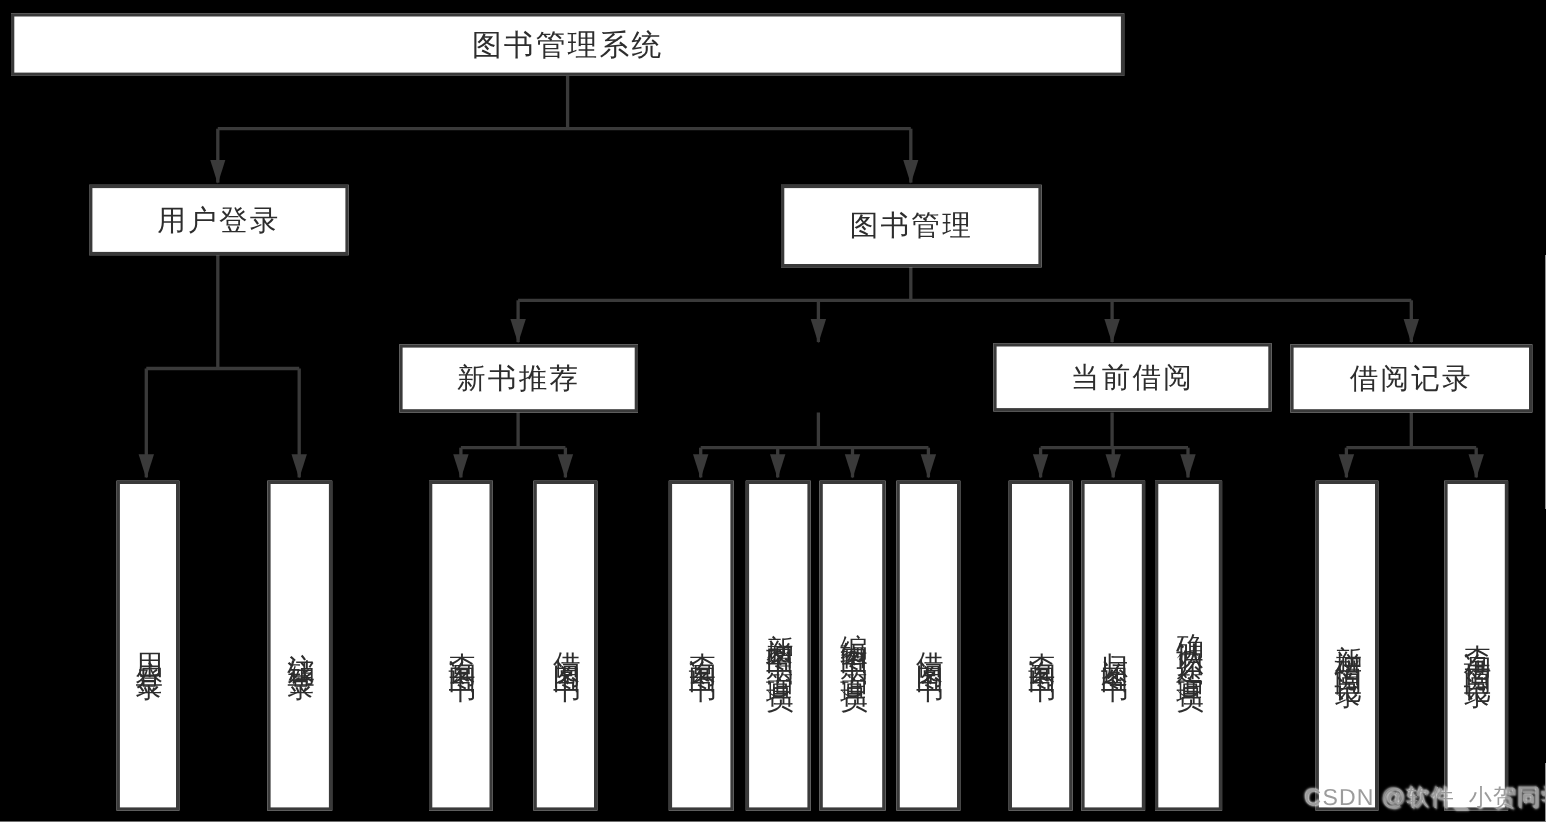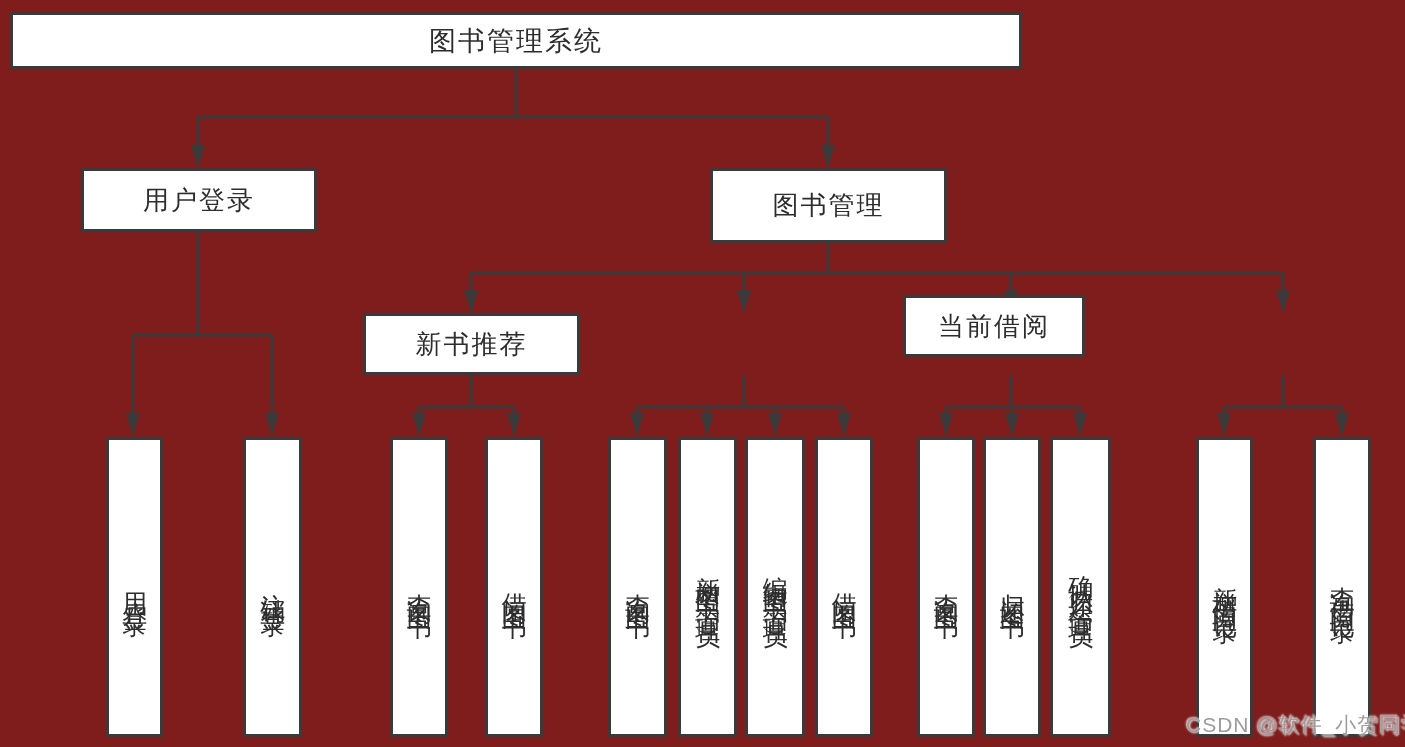--- a/index.html
+++ b/index.html
@@ -1,20 +1,20 @@
 <!DOCTYPE html>
 <html><head>
 <meta charset="utf-8">
 <style>
   html, body { margin: 0; padding: 0; background: #ffffff; }
   .stage {
     position: relative;
     width: 1405px;
     height: 747px;
-    background: #7f1d1d;
+    background: #000000;
     overflow: hidden;
     font-family: "Liberation Sans", "DejaVu Sans", sans-serif;
   }
   .wires { position: absolute; left: 0; top: 0; z-index: 1; }
   .box {
     position: absolute;
     box-sizing: border-box;
     background: #ffffff;
     border: 3px solid #3a3a3a;
     display: flex;
@@ -98,22 +98,25 @@
   <div class="box h" style="left:81px; top:168px; width:236px; height:64px">
     <span>用户登录</span>
   </div>
   <div class="box h" style="left:710px; top:168px; width:237px; height:75px">
     <span>图书管理</span>
   </div>
 
   <div class="box h" style="left:363px; top:313px; width:217px; height:62px">
     <span>新书推荐</span>
   </div>
-  <div class="box h" style="left:903px; top:295px; width:182px; height:62px">
+  <div class="box h" style="left:903px; top:312px; width:253px; height:62px">
     <span>当前借阅</span>
+  </div>
+  <div class="box h" style="left:1173px; top:313px; width:220px; height:62px">
+    <span>借阅记录</span>
   </div>
 
   <div class="box v" style="left:106px; top:437px; width:57px; height:300px">
     <span>用户登录</span>
   </div>
   <div class="box v" style="left:243px; top:437px; width:59px; height:300px">
     <span>注销登录</span>
   </div>
 
   <div class="box v" style="left:390px; top:437px; width:58px; height:300px">

